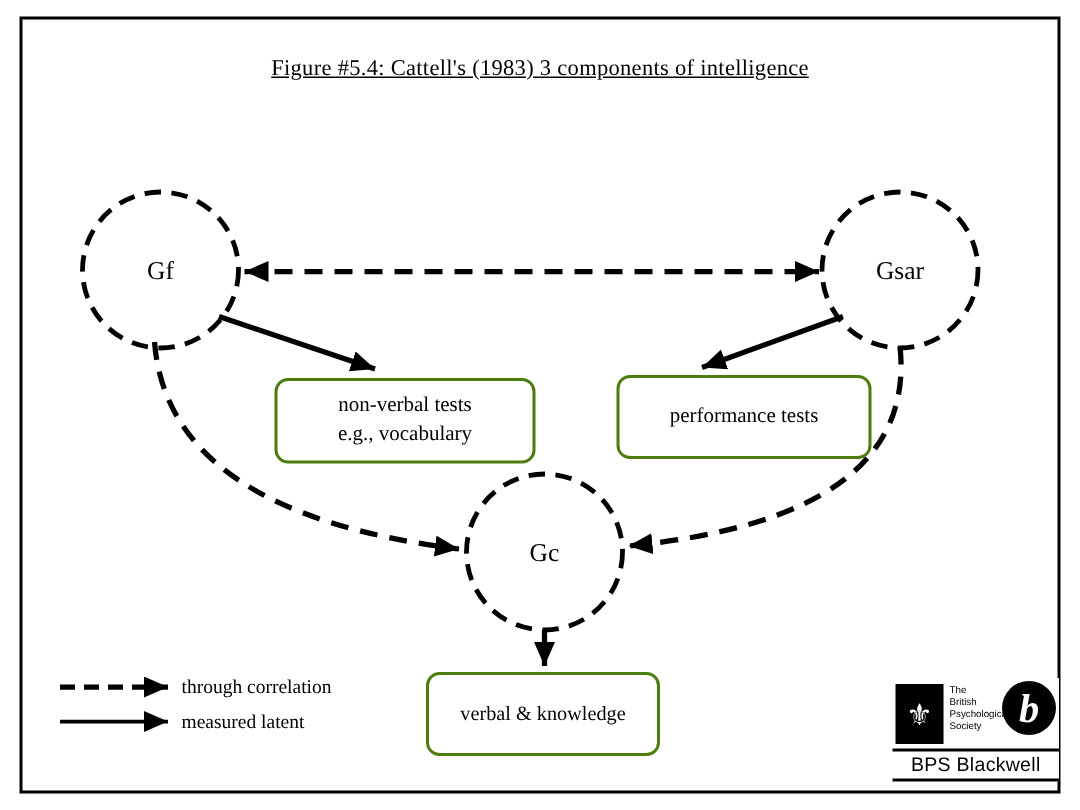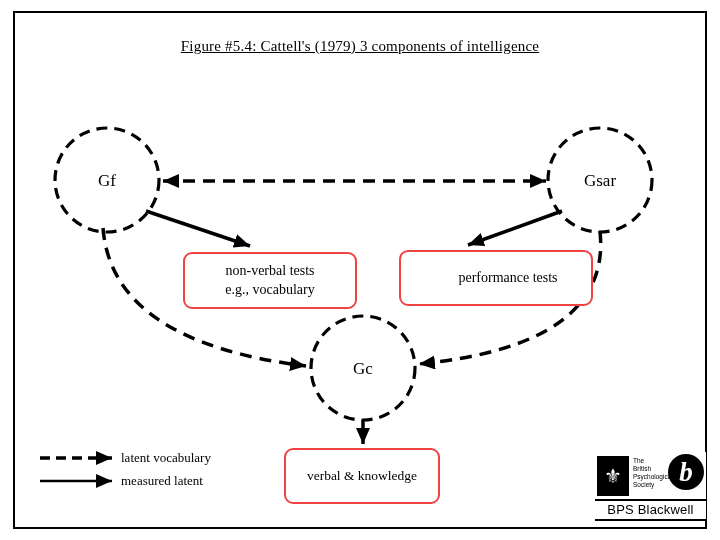--- a/index.html
+++ b/index.html
@@ -4,21 +4,21 @@
 <style>
   html,body{margin:0;padding:0;background:#fff;}
   .stage{position:relative;width:720px;height:540px;background:#fff;
          font-family:"Liberation Serif",serif;color:#000;overflow:hidden;}
   .frame{position:absolute;left:13px;top:11px;width:690px;height:514px;
          border:2px solid #000;}
   .title{position:absolute;left:0;right:0;top:38px;text-align:center;
          font-size:15px;letter-spacing:.2px;text-decoration:underline;}
   .diagram-svg{position:absolute;left:0;top:0;width:720px;height:540px;}
   .node-label{font-size:17px;font-family:"Liberation Serif",serif;}
-  .mbox{position:absolute;border:2px solid #ef4444;border-radius:9px;background:#fff;
+  .mbox{position:absolute;border:2px solid #4d7c0f;border-radius:9px;background:#fff;
         display:flex;flex-direction:column;align-items:center;justify-content:center;
         font-size:14px;line-height:1.35;text-align:center;}
   .mbox.small{font-size:13.5px;}
   .legend-label{position:absolute;font-size:13px;}
   .logo{position:absolute;left:595px;top:452px;width:111px;background:#fff;}
   .logo-row{display:flex;align-items:flex-start;padding-left:2px;}
   .crest{width:32px;height:40px;background:#000;color:#fff;display:flex;
          align-items:center;justify-content:center;font-size:20px;margin-top:4px;}
   .society{font-family:"Liberation Sans",sans-serif;font-size:6.5px;line-height:8px;
            margin:5px 0 0 4px;width:34px;}
@@ -30,21 +30,21 @@
   .wordmark{font-family:"Liberation Sans",sans-serif;font-size:13px;
             text-align:center;padding:1px 0 2px 0;letter-spacing:.2px;}
 </style>
 </head>
 <body>
 
 <div class="stage">
 
   <div class="frame"></div>
 
-  <div class="title">Figure #5.4: Cattell's (1979) 3 components of intelligence</div>
+  <div class="title">Figure #5.4: Cattell's (1983) 3 components of intelligence</div>
 
   <svg class="diagram-svg" viewBox="0 0 720 540">
     <defs>
       <marker id="arrEnd" markerUnits="userSpaceOnUse" markerWidth="18" markerHeight="16" refX="16" refY="7" orient="auto">
         <path d="M0,0 L16,7 L0,14 Z" fill="#000"></path>
       </marker>
       <marker id="arrStart" markerUnits="userSpaceOnUse" markerWidth="18" markerHeight="16" refX="16" refY="7" orient="auto-start-reverse">
         <path d="M0,0 L16,7 L0,14 Z" fill="#000"></path>
       </marker>
     </defs>
@@ -66,28 +66,28 @@
     <text x="363" y="374" text-anchor="middle" class="node-label">Gc</text>
 
     <line x1="40" y1="458" x2="112" y2="458" stroke="#000" stroke-width="3.5" stroke-dasharray="10 6" marker-end="url(#arrEnd)"></line>
     <line x1="40" y1="481" x2="112" y2="481" stroke="#000" stroke-width="2.5" marker-end="url(#arrEnd)"></line>
   </svg>
 
   <div class="mbox" style="left:183px;top:252px;width:170px;height:53px;">
     <span>non-verbal tests</span>
     <span>e.g., vocabulary</span>
   </div>
-  <div class="mbox" style="left:399px;top:250px;width:166px;height:52px;padding-left:24px;">
+  <div class="mbox" style="left:411px;top:250px;width:166px;height:52px;">
     <span>performance tests</span>
   </div>
   <div class="mbox small" style="left:284px;top:448px;width:152px;height:52px;">
     <span>verbal &amp; knowledge</span>
   </div>
 
-  <div class="legend-label" style="left:121px;top:450px;">latent vocabulary</div>
+  <div class="legend-label" style="left:121px;top:450px;">through correlation</div>
   <div class="legend-label" style="left:121px;top:473px;">measured latent</div>
 
   <div class="logo">
     <div class="logo-row">
       <div class="crest">
         <span>⚜</span>
       </div>
       <div class="society">
         <div>The</div>
         <div>British</div>

